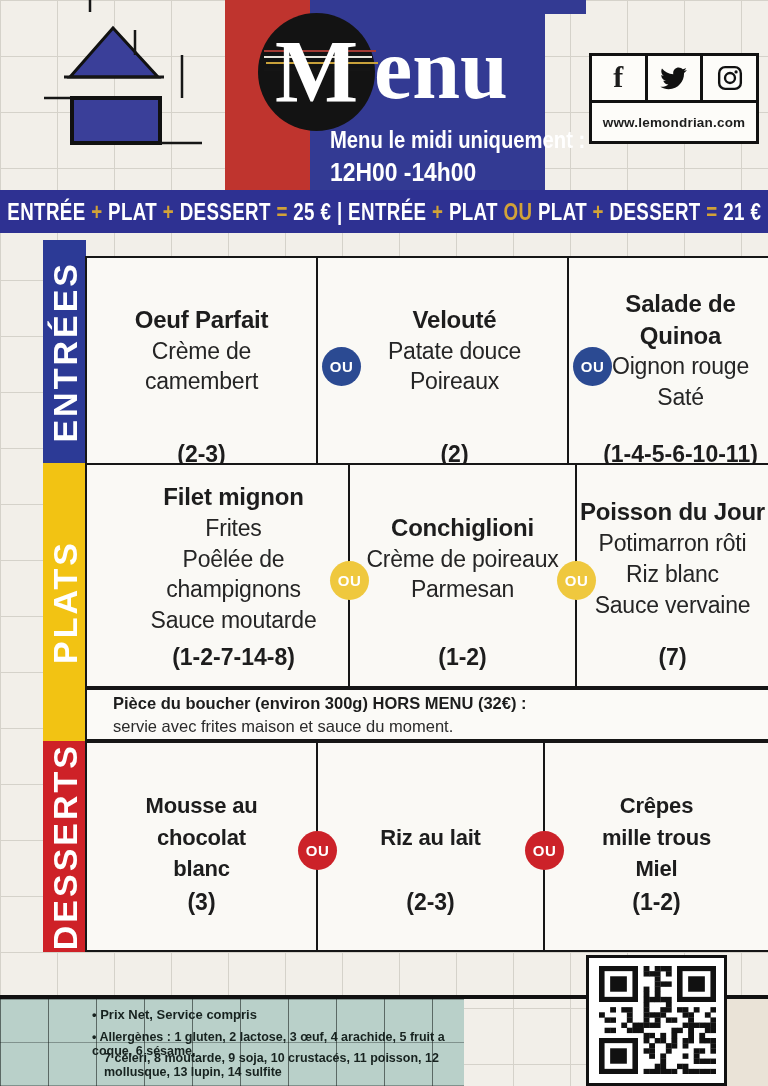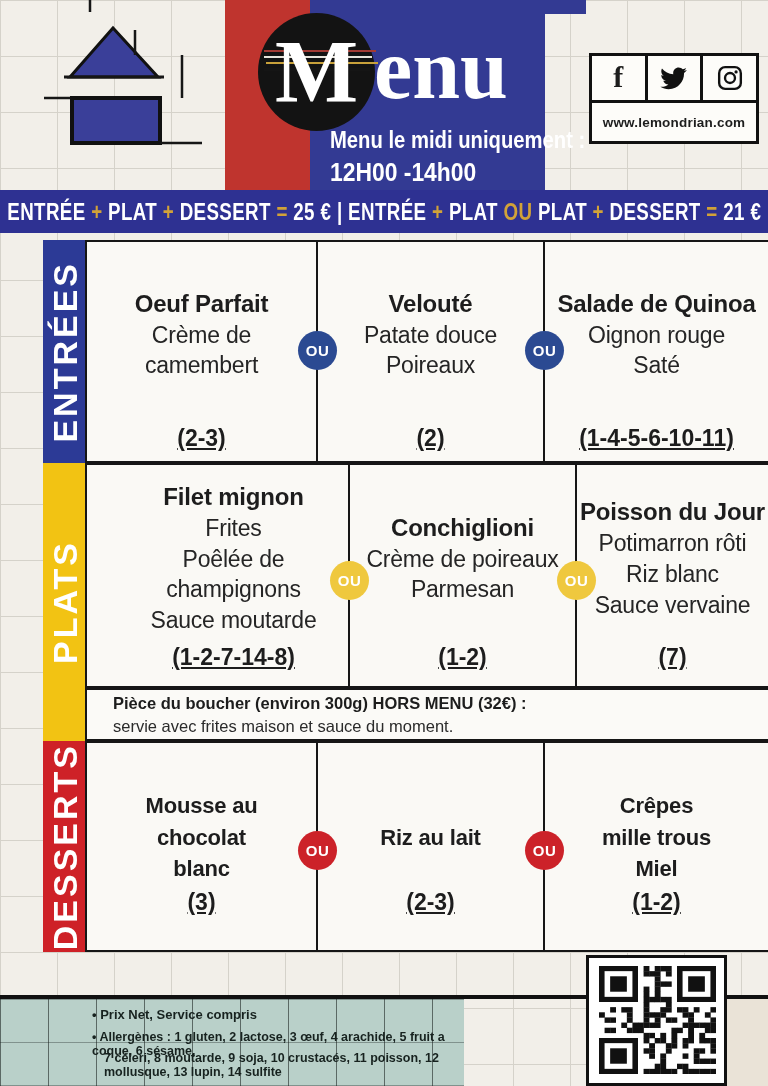--- a/index.html
+++ b/index.html
@@ -60,33 +60,33 @@
   .side-bar{position:absolute;left:43px;width:43px;display:flex;align-items:center;justify-content:center;}
   .bar-entrees{top:240px;height:223px;}
   .bar-plats{top:463px;height:278px;}
   .bar-desserts{top:741px;height:211px;}
   .side-label{
     writing-mode:vertical-rl;transform:rotate(180deg);
     color:#fff;font-weight:bold;font-size:34px;letter-spacing:3px;line-height:1;
   }
   .dish-row{position:absolute;left:85px;width:683px;display:flex;background:#faf9f5;
     border:2px solid #161616;border-right:none;box-sizing:border-box;}
-  .row-entrees{top:240px;height:223px;}
+  .row-entrees{top:256px;height:223px;gap:24px;}
   .row-plats{top:463px;height:225px;padding-left:32px;}
   .row-desserts{top:741px;height:211px;}
   .dish-cell{position:relative;display:flex;flex-direction:column;align-items:center;justify-content:center;
     border-right:2px solid #161616;box-sizing:border-box;text-align:center;}
   .dish-cell:last-child{border-right:none;}
   .cell-0{width:231px;} .cell-1{width:227px;} .cell-2{flex:1;}
   .dish-body{padding-bottom:34px;}
   .row-desserts .dish-body{padding-bottom:18px;}
   .dish-name{font-weight:bold;font-size:24px;line-height:1.32;white-space:pre-line;letter-spacing:-0.2px;}
   .row-desserts .dish-name{font-size:22px;line-height:1.45;}
   .dish-desc{font-size:23px;line-height:1.34;white-space:pre-line;color:#252525;letter-spacing:-0.2px;}
-  .dish-allergens{position:absolute;left:0;right:0;text-align:center;font-weight:bold;font-size:23px;text-decoration:underline;}
+  .dish-allergens{position:absolute;left:0;right:0;text-align:center;font-weight:bold;font-size:23px;}
   .row-entrees .dish-allergens{bottom:9px;}
   .row-plats .dish-allergens{bottom:15px;}
   .row-desserts .dish-allergens{bottom:34px;}
   .ou{position:absolute;left:-20px;width:39px;height:39px;border-radius:50%;z-index:5;
     display:flex;align-items:center;justify-content:center;color:#fff;font-weight:bold;font-size:15px;letter-spacing:.5px;}
   .row-entrees .ou{top:89px;}
   .row-plats .ou{top:96px;}
   .row-desserts .ou{top:88px;}
   
   .note-row{left:85px;top:688px;width:683px;height:53px;background:#fbfaf7;

